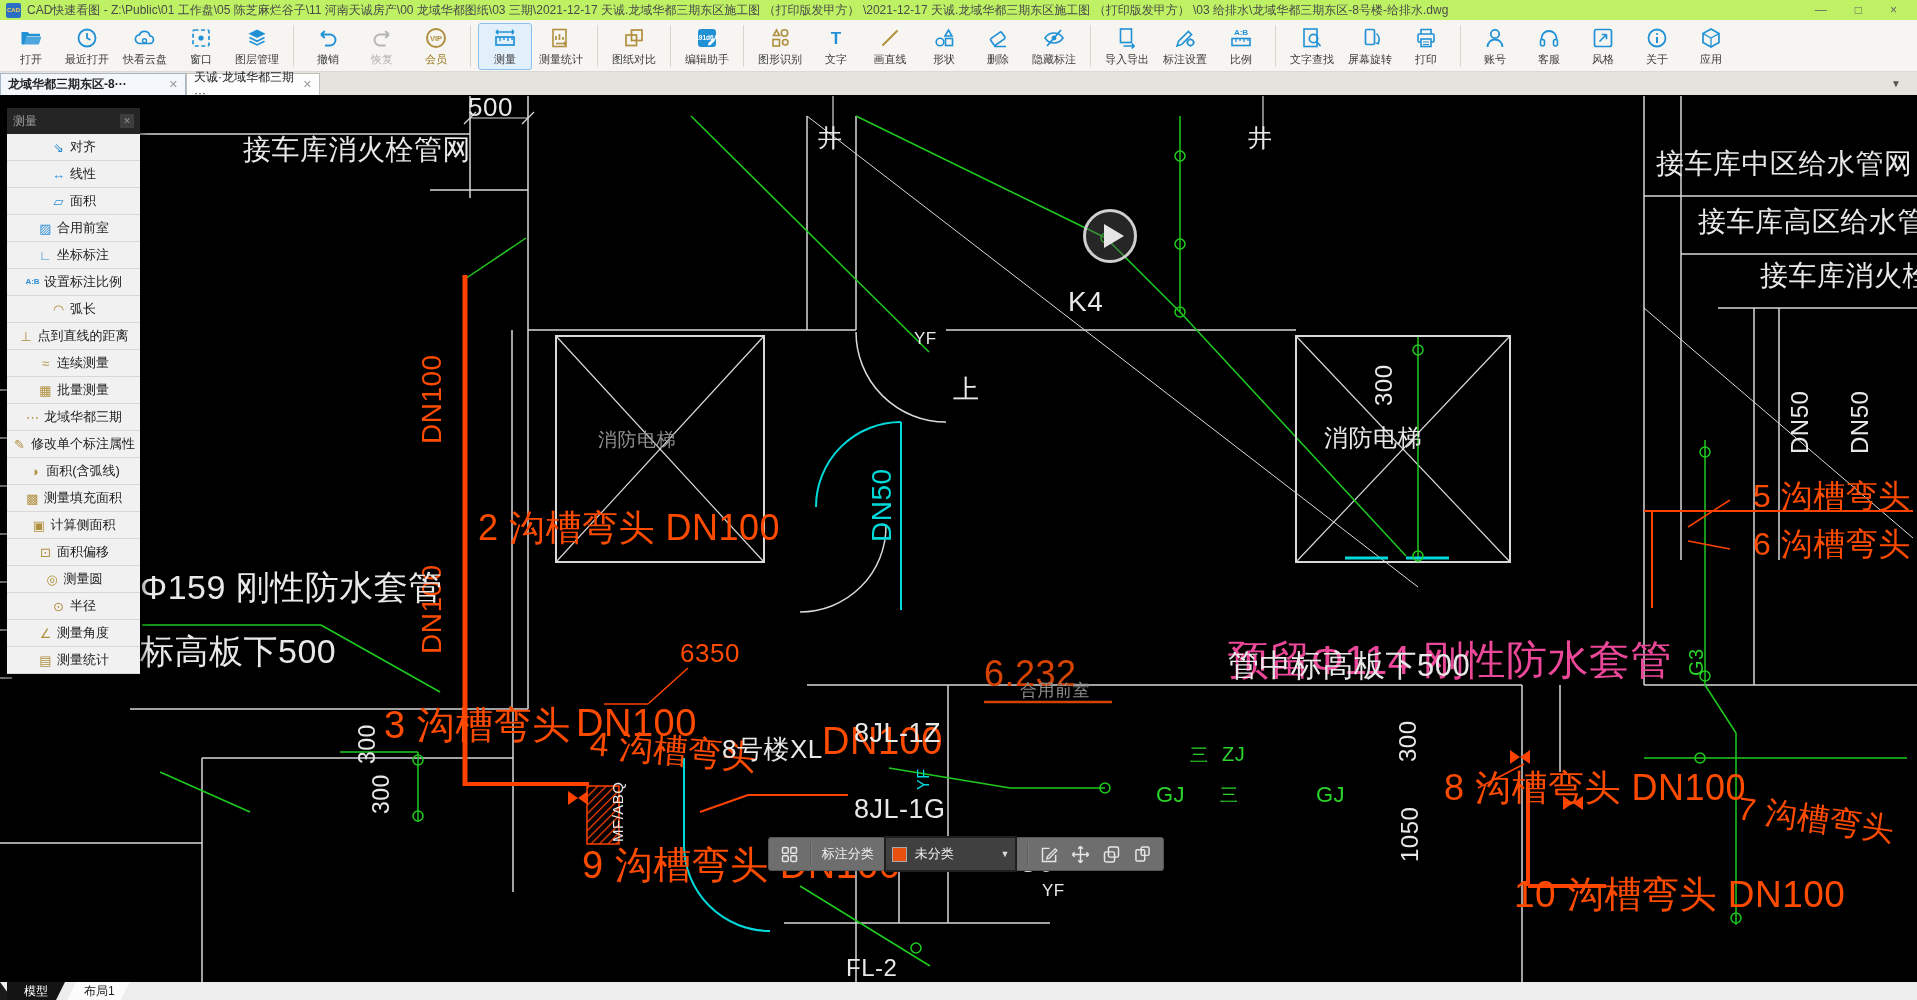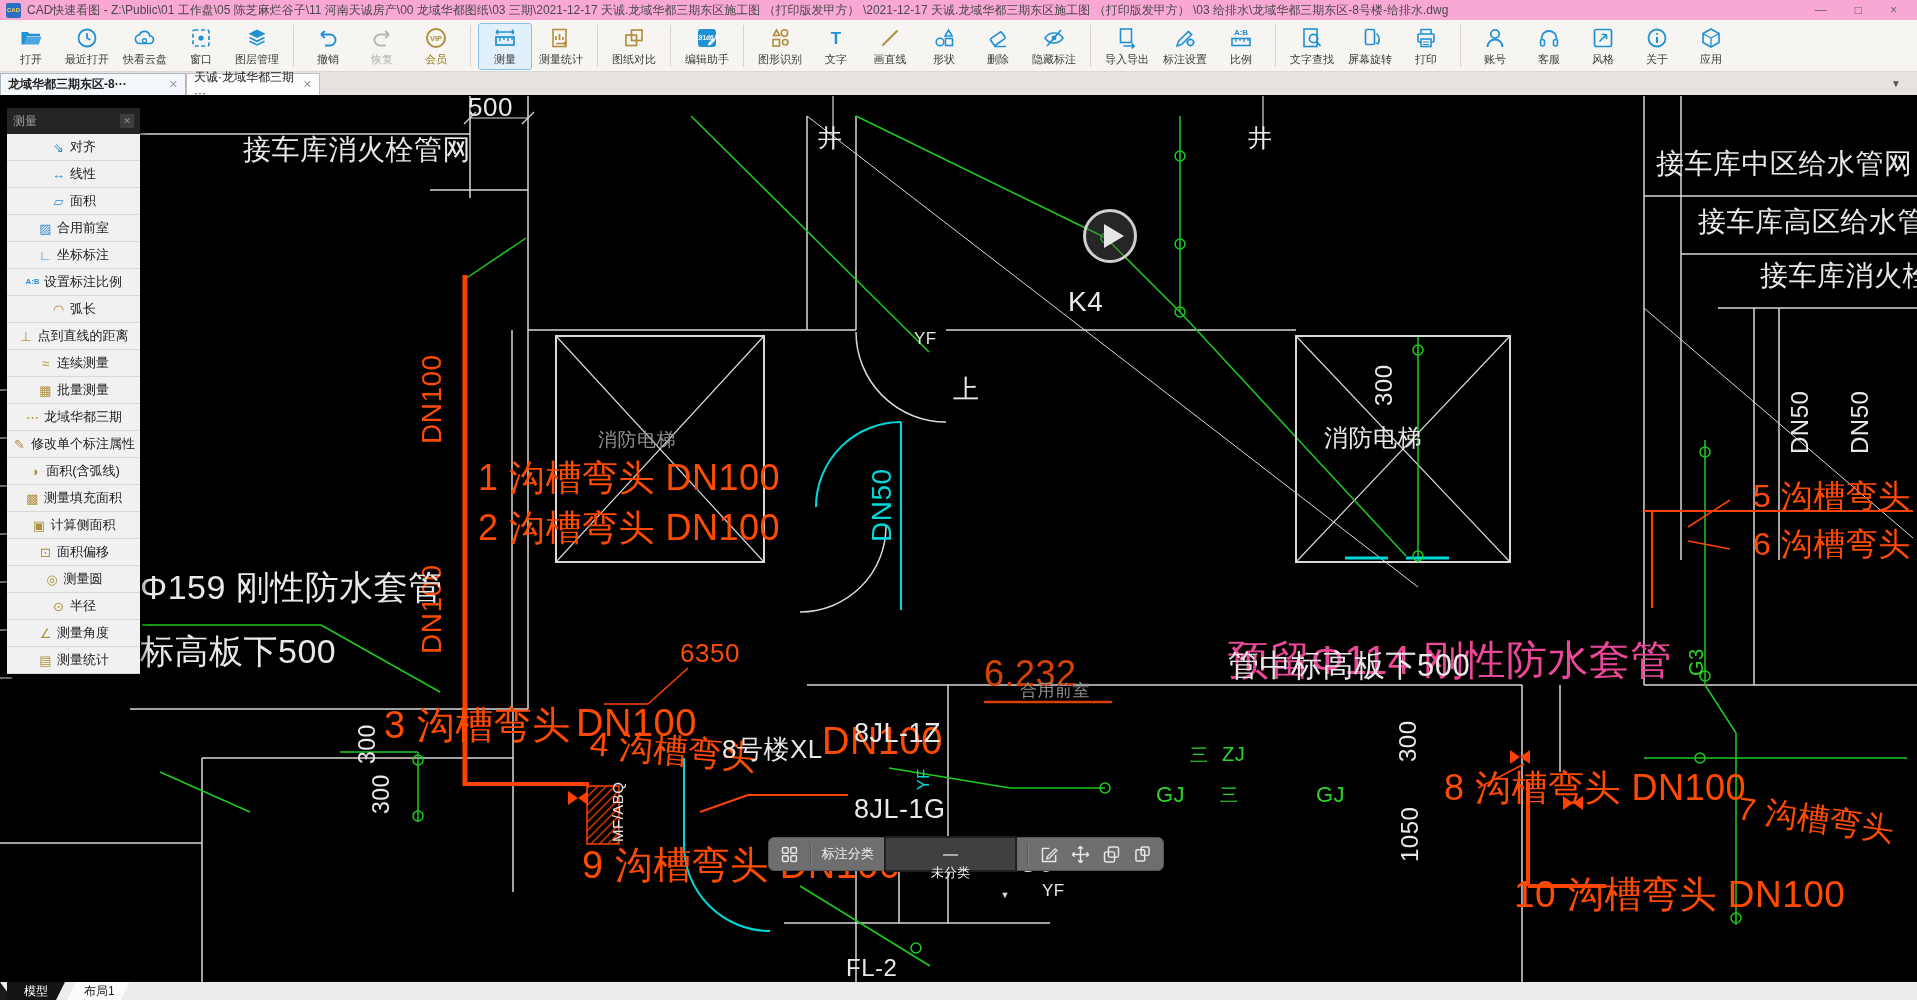--- a/index.html
+++ b/index.html
@@ -1,19 +1,19 @@
 <!DOCTYPE html>
 <html><head>
 <meta charset="utf-8">
 <style>
   html,body{margin:0;padding:0;background:#000;}
   body{width:1917px;height:1000px;overflow:hidden;position:relative;
        font-family:"Liberation Sans","DejaVu Sans",sans-serif;-webkit-font-smoothing:antialiased;}
   
-  .titlebar{height:20px;background:#f9a8d4;display:flex;align-items:center;padding:0 6px;box-sizing:border-box;}
+  .titlebar{height:20px;background:#bef264;display:flex;align-items:center;padding:0 6px;box-sizing:border-box;}
   .applogo{width:15px;height:15px;border-radius:2px;background:#2b6fc4;color:#ffd34d;font-size:6px;font-weight:bold;
            display:flex;align-items:center;justify-content:center;margin-right:6px;flex:0 0 auto;}
   .wtitle{font-size:12px;color:#4a4a4a;white-space:nowrap;overflow:hidden;flex:1 1 auto;}
   .wincontrols{display:flex;gap:28px;margin-left:10px;margin-right:14px;flex:0 0 auto;}
   .wincontrols span{font-size:12px;color:#666;cursor:default;line-height:1;}
   
   .toolbar{height:52px;background:#f7f5f2;border-bottom:1px solid #dcd8d3;display:flex;align-items:flex-start;
            padding:3px 4px 0 4px;box-sizing:border-box;}
   .tgroup{display:flex;}
   .tsep{width:1px;background:#d8d4ce;height:42px;margin:2px 7px 0 7px;}
@@ -45,21 +45,21 @@
   .pitem{height:27px;background:#f1f1f1;border-bottom:1px solid #d7d7d7;display:flex;align-items:center;justify-content:center;
          gap:4px;font-size:13px;color:#1c1c1c;cursor:default;box-sizing:border-box;}
   .pglyph{font-size:13px;min-width:15px;text-align:center;line-height:1;}
   .pglyph.small{font-size:8px;font-weight:bold;letter-spacing:0;}
   .pglyph.b{color:#2f8fd4;} .pglyph.g{color:#b08f3e;}
   
   .classify{position:absolute;height:34px;background:#6e6e6e;border:1px solid #555;border-radius:3px;display:flex;
             align-items:center;padding:0 10px;gap:10px;z-index:25;box-sizing:border-box;}
   .cdiv{width:1px;height:22px;background:#5c5c5c;border-right:1px solid #7d7d7d;}
   .clabel{font-size:13px;color:#f0f0f0;white-space:nowrap;}
-  .cdrop{width:198px;height:24px;background:#404040;border:2px solid #1f1f1f;display:flex;align-items:center;gap:8px;padding:16px 6px;box-sizing:border-box;cursor:default;flex-direction:column;}
+  .cdrop{width:198px;height:24px;background:#404040;border:2px solid #1f1f1f;display:flex;align-items:center;gap:8px;padding:16px 6px;box-sizing:border-box;cursor:default;}
   .cswatch{width:15px;height:15px;border:1px solid #aaa;box-sizing:border-box;}
   .cvalue{font-size:13px;color:#f0f0f0;}
   .ccaret{margin-left:auto;font-size:9px;color:#ddd;}
   
   .sheetbar{position:absolute;left:0;bottom:0;width:100%;height:18px;background:#ededed;display:flex;align-items:stretch;z-index:40;}
   .wedge{width:0;height:0;border-bottom:18px solid #1a1a1a;border-right:13px solid transparent;}
   .stab{font-size:12px;line-height:18px;padding:0 17px;cursor:default;}
   .stab.active{background:#141414;color:#fff;clip-path:polygon(0 0,100% 0,calc(100% - 9px) 100%,0 100%);margin-left:-6px;}
   .stab.plain{background:#fbfbfb;color:#222;clip-path:polygon(9px 0,calc(100% - 2px) 0,calc(100% - 11px) 100%,0 100%);margin-left:2px;filter:drop-shadow(0 0 1px #999);}
 </style>
@@ -515,21 +515,20 @@
       <div class="dtext" style="left: 818px; top: 31px; font-size: 24px; color: rgb(232, 232, 232);">井</div>
       <div class="dtext" style="left: 1248px; top: 31px; font-size: 24px; color: rgb(232, 232, 232);">井</div>
       <div class="dtext" style="left: 1656px; top: 55px; font-size: 28px; color: rgb(232, 232, 232);">接车库中区给水管网</div>
       <div class="dtext" style="left: 1698px; top: 113px; font-size: 28px; color: rgb(232, 232, 232);">接车库高区给水管</div>
       <div class="dtext" style="left: 1760px; top: 167px; font-size: 28px; color: rgb(232, 232, 232);">接车库消火栓</div>
       <div class="dtext" style="left: 1068px; top: 193px; font-size: 28px; color: rgb(232, 232, 232);">K4</div>
       <div class="dtext" style="left: 914px; top: 235px; font-size: 17px; color: rgb(232, 232, 232);">YF</div>
       <div class="dtext" style="left: 953px; top: 281px; font-size: 26px; color: rgb(232, 232, 232);">上</div>
       <div class="dtext" style="left: 418px; top: 349px; font-size: 28px; color: rgb(255, 75, 0); transform: rotate(-90deg); transform-origin: 0px 0px;">DN100</div>
       <div class="dtext" style="left: 418px; top: 559px; font-size: 28px; color: rgb(255, 75, 0); transform: rotate(-90deg); transform-origin: 0px 0px;">DN100</div>
-      <div class="dtext" style="left: 478px; top: 365px; font-size: 36px; color: rgb(255, 75, 0);">1 沟槽弯头  DN100</div>
       <div class="dtext" style="left: 478px; top: 415px; font-size: 36px; color: rgb(255, 75, 0);">2 沟槽弯头  DN100</div>
       <div class="dtext" style="left: 598px; top: 335px; font-size: 19px; color: rgb(143, 143, 143);">消防电梯</div>
       <div class="dtext" style="left: 868px; top: 447px; font-size: 28px; color: rgb(0, 217, 217); transform: rotate(-90deg); transform-origin: 0px 0px;">DN50</div>
       <div class="dtext" style="left: 1324px; top: 331px; font-size: 24px; color: rgb(232, 232, 232);">消防电梯</div>
       <div class="dtext" style="left: 1372px; top: 311px; font-size: 24px; color: rgb(232, 232, 232); transform: rotate(-90deg); transform-origin: 0px 0px;">300</div>
       <div class="dtext" style="left: 1788px; top: 359px; font-size: 24px; color: rgb(232, 232, 232); transform: rotate(-90deg); transform-origin: 0px 0px;">DN50</div>
       <div class="dtext" style="left: 1848px; top: 359px; font-size: 24px; color: rgb(232, 232, 232); transform: rotate(-90deg); transform-origin: 0px 0px;">DN50</div>
       <div class="dtext" style="left: 1753px; top: 385px; font-size: 32px; color: rgb(255, 75, 0);">5 沟槽弯头</div>
       <div class="dtext" style="left: 1753px; top: 433px; font-size: 32px; color: rgb(255, 75, 0);">6 沟槽弯头</div>
       <div class="dtext" style="left: 140px; top: 475px; font-size: 34px; color: rgb(232, 232, 232);">Φ159 刚性防水套管</div>
@@ -652,21 +651,21 @@
           <span class="pglyph g">∠</span>
           <span>测量角度</span>
         </div>
         <div class="pitem">
           <span class="pglyph g">▤</span>
           <span>测量统计</span>
         </div>
       </div>
   </div>
 
-  <div class="classify" id="classify" style="left: 768px; top: 742px; width: 396px; border-radius: 6px;">
+  <div class="classify" id="classify" style="left: 768px; top: 742px; width: 396px;">
       <span>
         <svg class="ticon" style="width:21px;height:21px" viewBox="0 0 24 24">
           <g stroke="#e6e6e6" fill="none" stroke-width="1.7">
             <rect x="4" y="4" width="6.5" height="6.5" rx="1.5"></rect>
             <rect x="13.5" y="4" width="6.5" height="6.5" rx="1.5"></rect>
             <rect x="4" y="13.5" width="6.5" height="6.5" rx="1.5"></rect>
             <rect x="13.5" y="13.5" width="6.5" height="6.5" rx="1.5"></rect>
           </g>
         </svg>
       </span>

